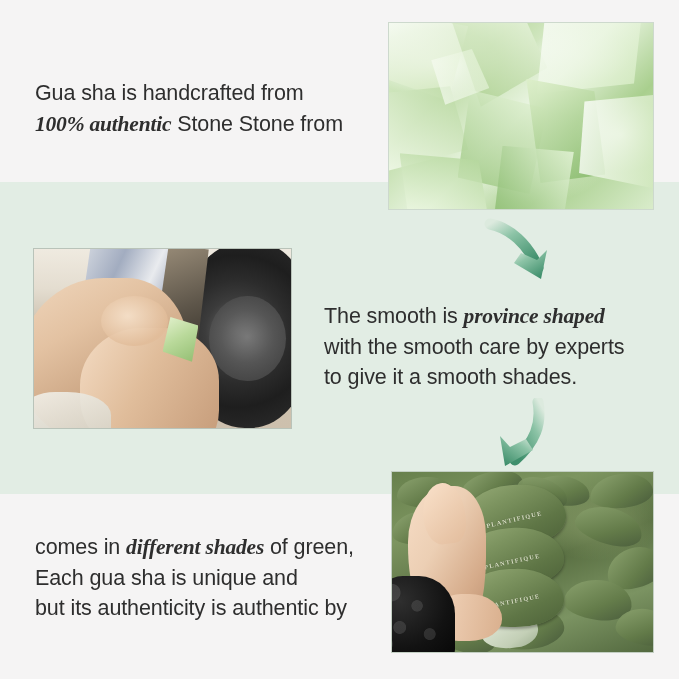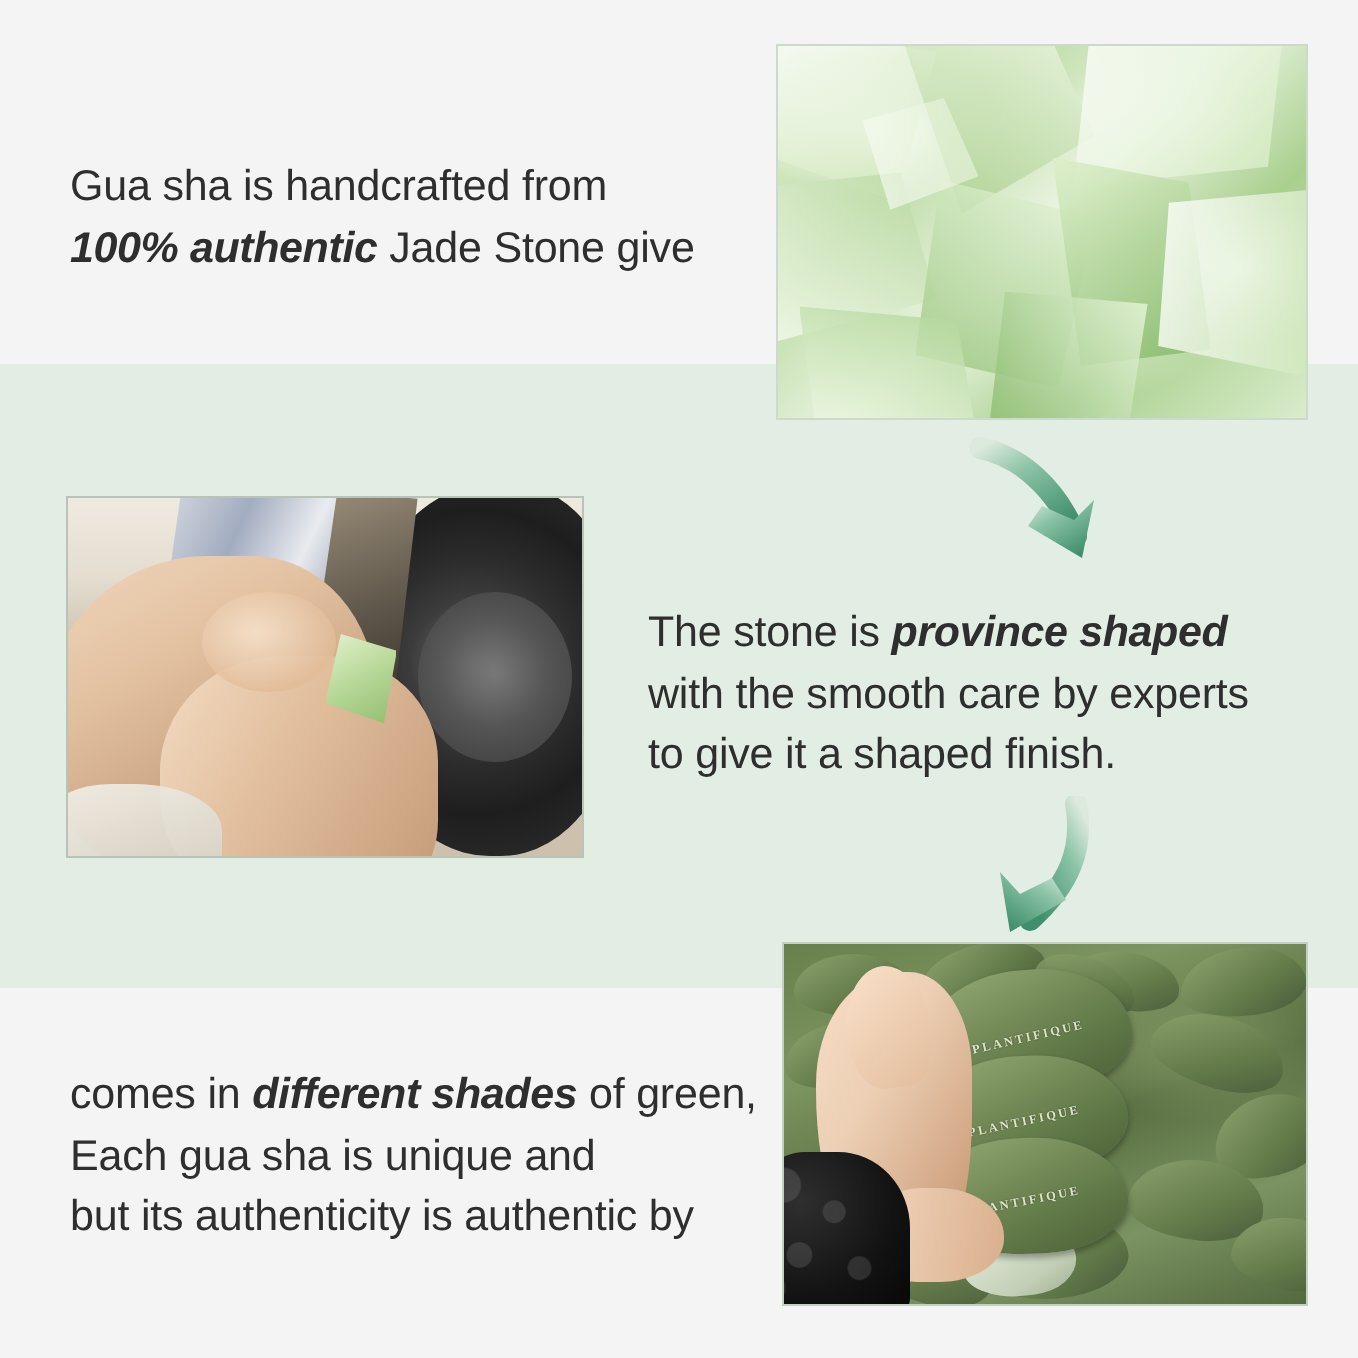--- a/index.html
+++ b/index.html
@@ -37,21 +37,21 @@
   
   .text-block {
     position: absolute;
     color: #2e2e2e;
     font-size: 21.5px;
     line-height: 1.43;
     font-weight: 400;
     letter-spacing: -0.1px;
   }
   .text-block .em {
-    font-family: Liberation Sans, sans-serif;
+    font-family: Liberation Serif, serif;
     font-style: italic;
     font-weight: 700;
     letter-spacing: -0.2px;
   }
   .text-line { display: block; white-space: nowrap; }
 
   #text-block-1 { left: 35px;  top: 78px;  width: 340px; }
   #text-block-2 { left: 324px; top: 301px; width: 340px; }
   #text-block-3 { left: 35px;  top: 532px; width: 350px; }
 
@@ -287,21 +287,21 @@
 <body>
 
 <div id="infographic">
 
   <div class="band band-top"></div>
   <div class="band band-mid"></div>
   <div class="band band-bottom"></div>
 
   <div class="text-block" id="text-block-1">
     <span class="text-line">Gua sha is handcrafted from</span>
-    <span class="text-line"><span class="em">100% authentic</span><span> Jade Stone give</span></span>
+    <span class="text-line"><span class="em">100% authentic</span><span> Stone Stone from</span></span>
   </div>
 
   <div class="photo" id="photo-jade-raw">
     <div class="photo-inner">
       <div class="jade-bg"></div>
       <div class="shard s1"></div>
       <div class="shard s2"></div>
       <div class="shard s3"></div>
       <div class="shard s4"></div>
       <div class="shard s5"></div>
@@ -334,23 +334,23 @@
       <div class="craft-wheel-edge"></div>
       <div class="craft-hand-a"></div>
       <div class="craft-hand-b"></div>
       <div class="craft-knuckle"></div>
       <div class="craft-jade"></div>
       <div class="craft-sleeve"></div>
     </div>
   </div>
 
   <div class="text-block" id="text-block-2">
-    <span class="text-line"><span>The stone is </span><span class="em">province shaped</span></span>
+    <span class="text-line"><span>The smooth is </span><span class="em">province shaped</span></span>
     <span class="text-line">with the smooth care by experts</span>
-    <span class="text-line">to give it a shaped finish.</span>
+    <span class="text-line">to give it a smooth shades.</span>
   </div>
 
   <svg class="arrow" id="arrow-2" viewBox="0 0 100 74">
     <defs>
       <linearGradient id="agrad2" x1="1" y1="0" x2="0.25" y2="1">
         <stop offset="0%" stop-color="#dceade"></stop>
         <stop offset="38%" stop-color="#8cc3a6"></stop>
         <stop offset="100%" stop-color="#3f8f6c"></stop>
       </linearGradient>
     </defs>

